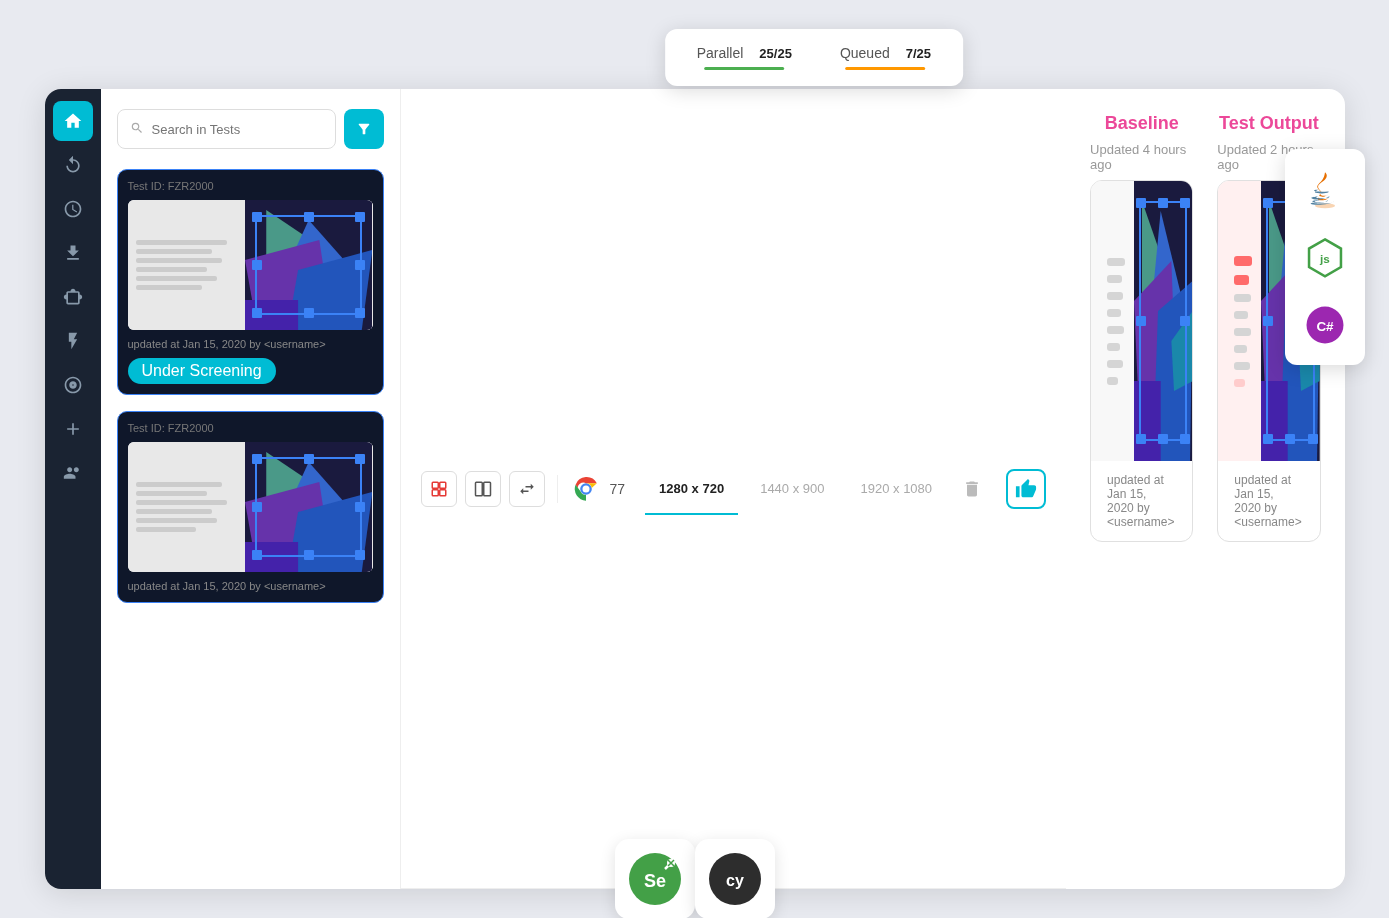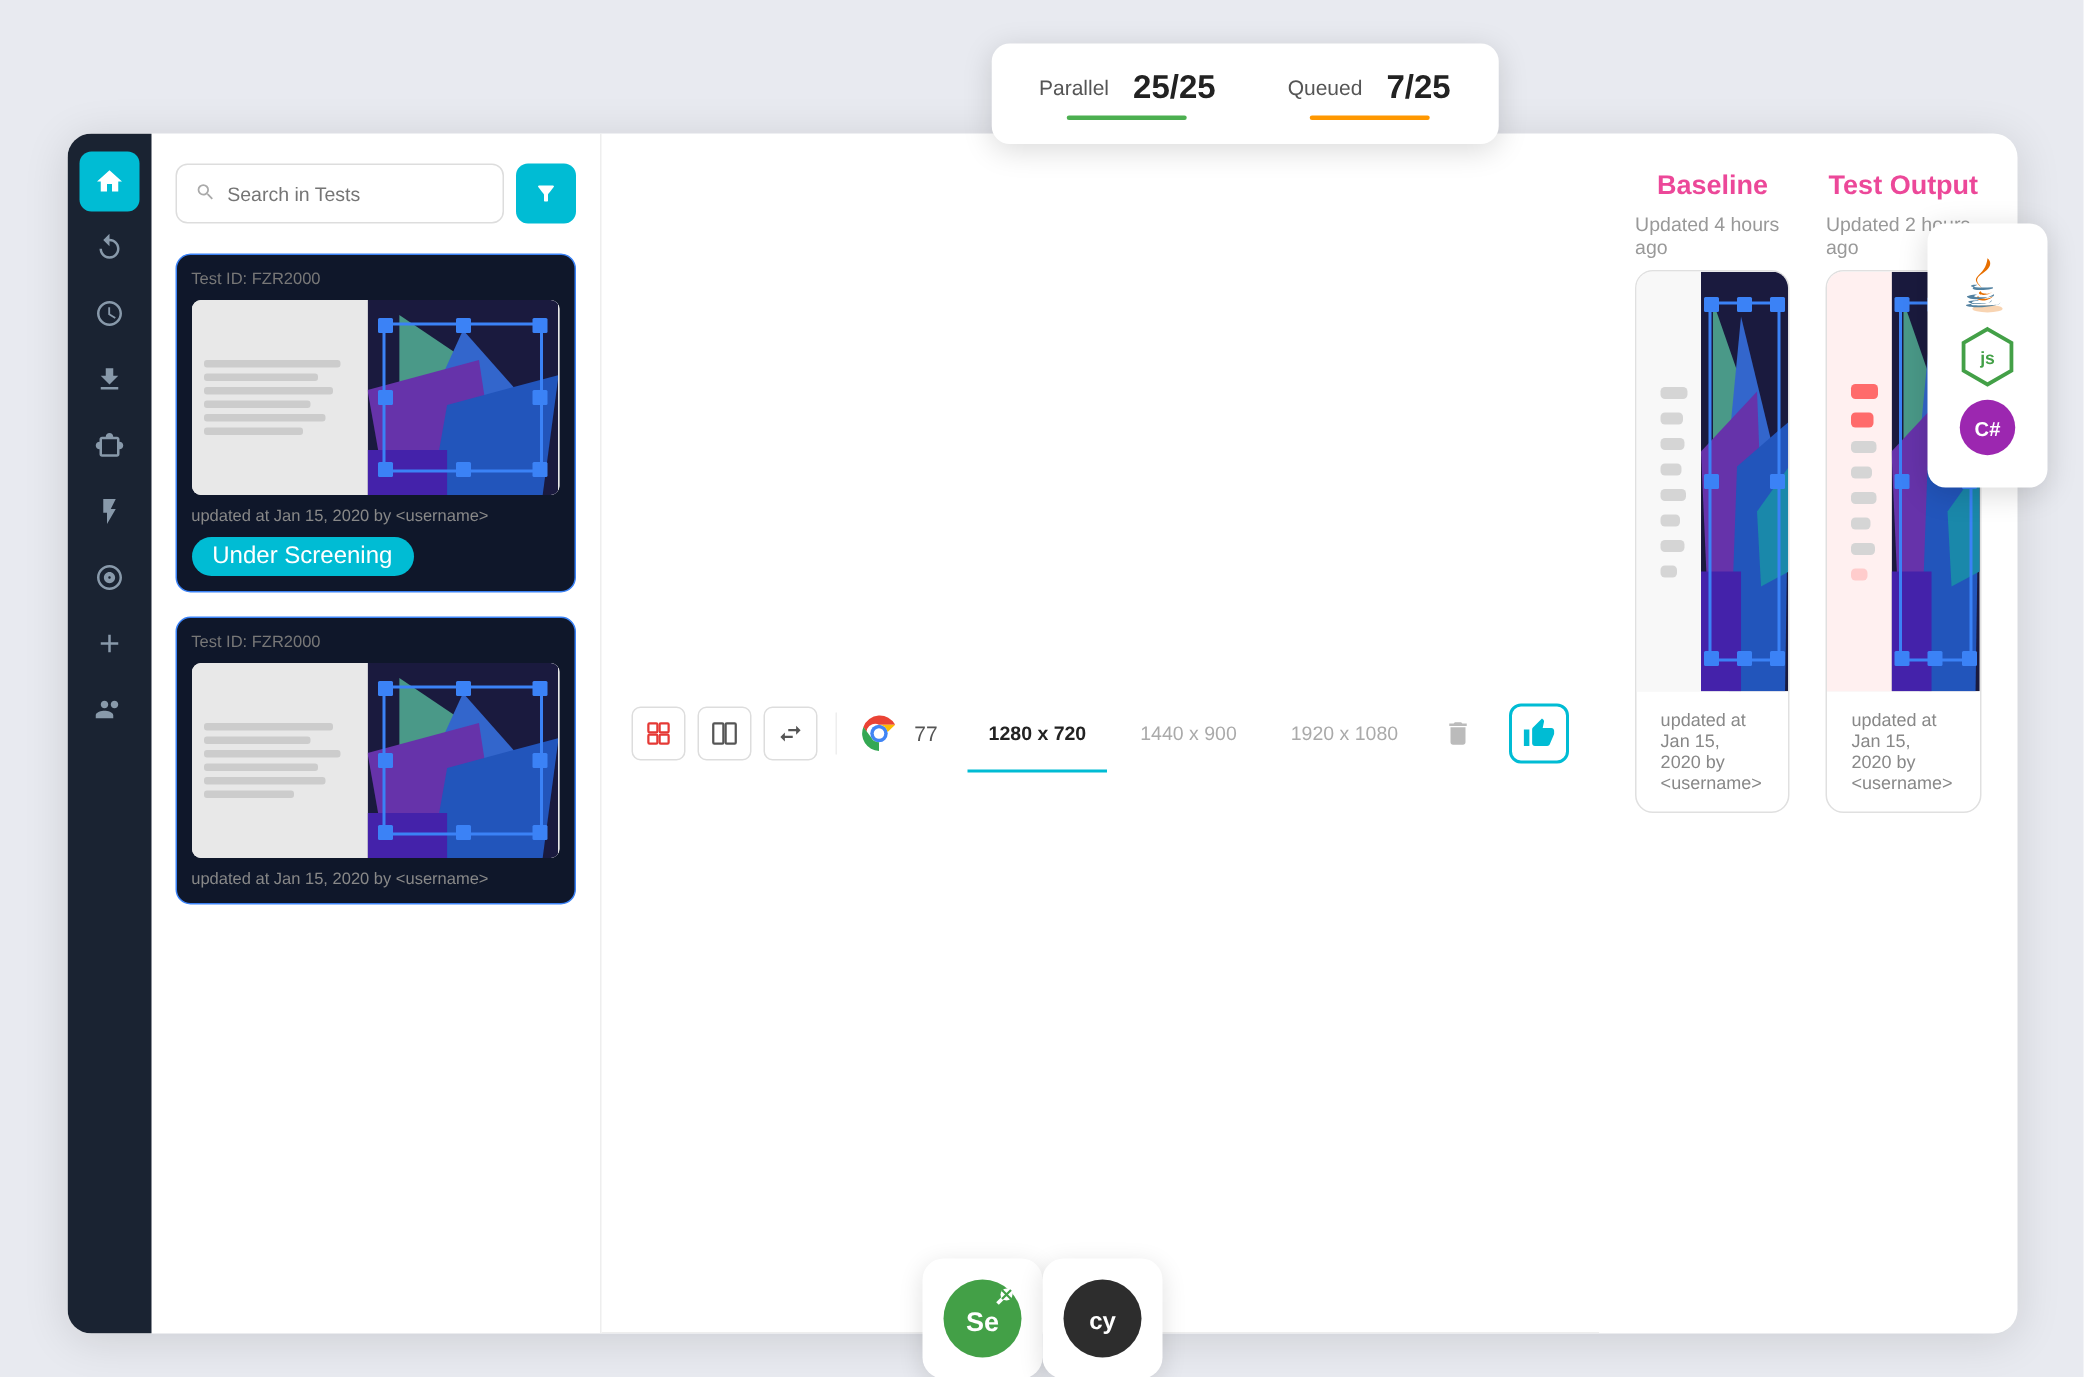--- a/index.html
+++ b/index.html
@@ -44,21 +44,21 @@
     .status-header {
       display: flex;
       gap: 16px;
       align-items: center;
     }
     .status-label {
       font-size: 14px;
       color: #555;
     }
     .status-value {
-      font-size: 22px;
+      font-size: 13px;
       font-weight: 700;
       color: #222;
     }
     .status-bar {
       height: 3px;
       border-radius: 2px;
       width: 80px;
     }
     .bar-green { background: #4caf50; }
     .bar-orange { background: #ff9800; }
@@ -371,20 +371,21 @@
       right: -20px;
       top: 120px;
       width: 80px;
       background: white;
       border-radius: 12px;
       box-shadow: 0 4px 20px rgba(0,0,0,0.15);
       display: flex;
       flex-direction: column;
       align-items: center;
       padding: 16px 8px;
+      gap: 20px;
       z-index: 10;
     }
     .lang-icon {
       width: 48px;
       height: 48px;
       display: flex;
       align-items: center;
       justify-content: center;
       font-size: 28px;
       cursor: pointer;

